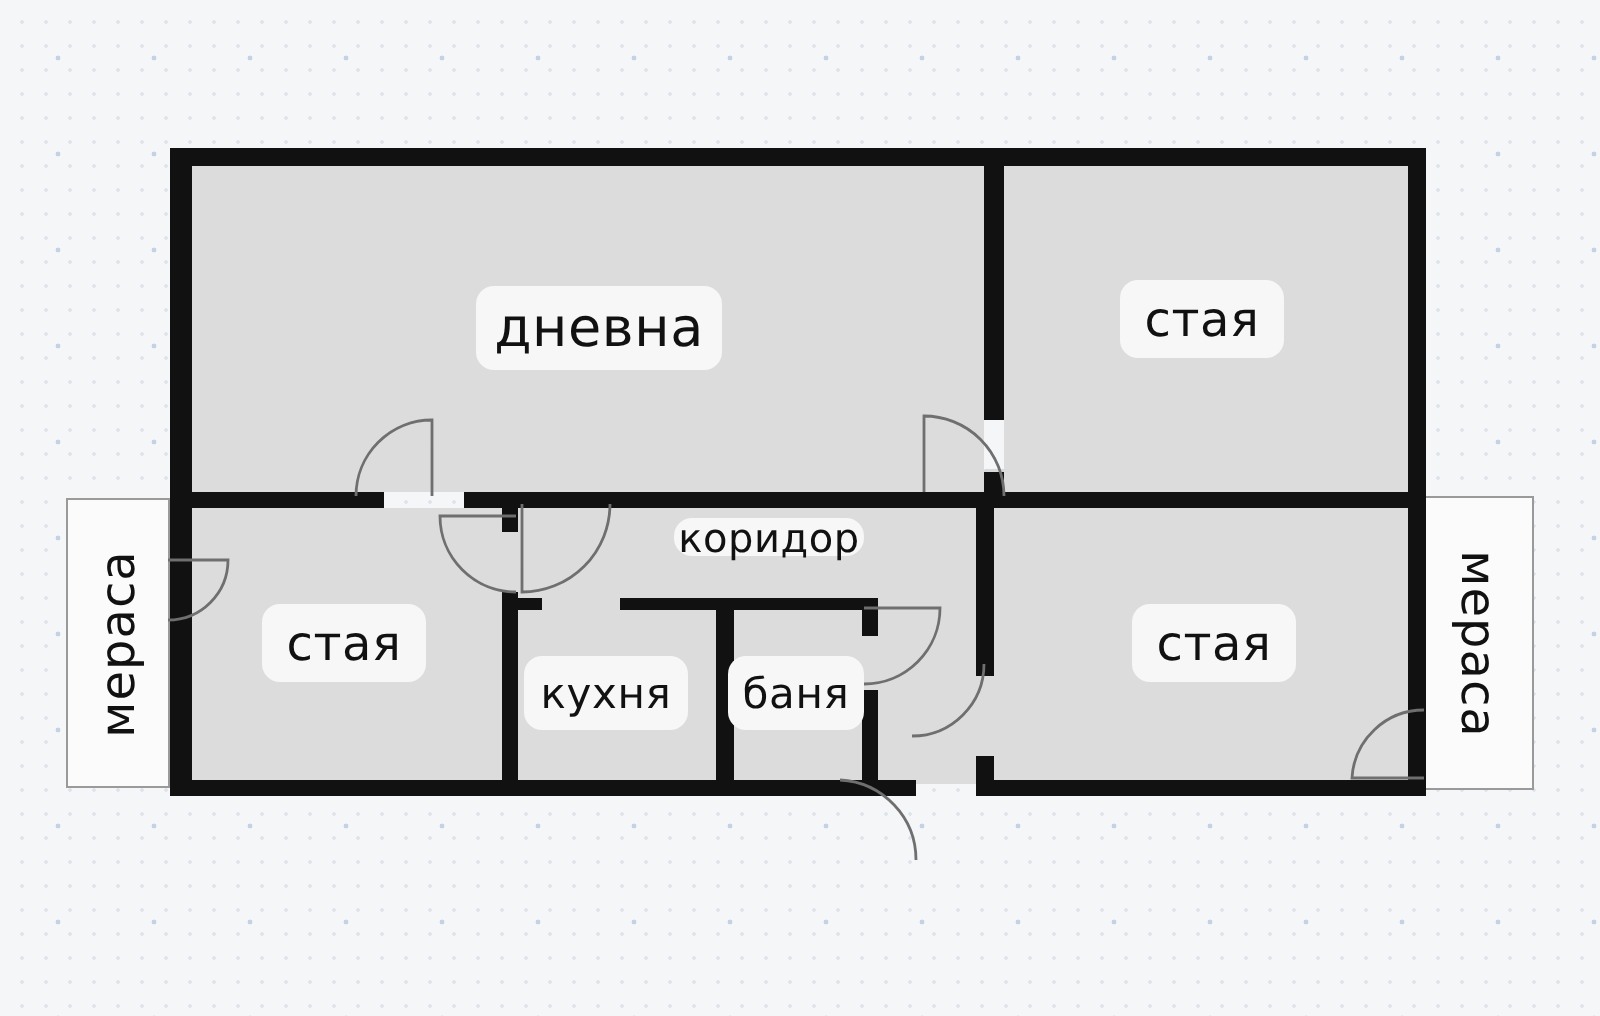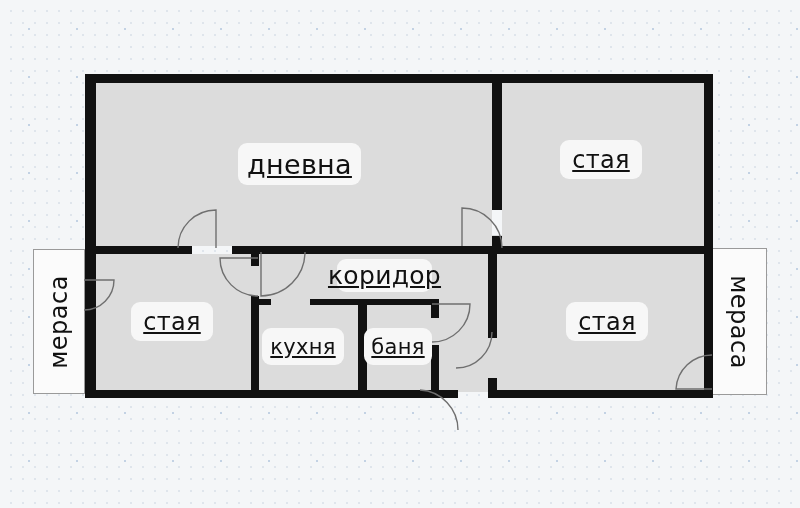--- a/index.html
+++ b/index.html
@@ -104,21 +104,20 @@
     position: absolute;
     background: #f7f7f7;
     border-radius: 9px;
     color: #111111;
     white-space: nowrap;
     z-index: 40;
     display: flex;
     align-items: center;
     justify-content: center;
     letter-spacing: 0.3px;
-    text-decoration: underline;
   }
   .door {
     position: absolute;
     z-index: 25;
     overflow: visible;
   }
   .door svg { display: block; overflow: visible; }
   .door path {
     fill: none;
     stroke: #6f6f6f;
@@ -241,21 +240,21 @@
   </div>
 
   <div class="room-label" style="left:131px; top:302px; width:82px; height:39px; font-size:24px;">
     <span>стая</span>
   </div>
 
   <div class="room-label" style="left:566px; top:302px; width:82px; height:39px; font-size:24px;">
     <span>стая</span>
   </div>
 
-  <div class="room-label" style="left:337px; top:259px; width:95px; height:33px; font-size:25px;">
+  <div class="room-label" style="left:337px; top:259px; width:95px; height:19px; font-size:20px;">
     <span>коридор</span>
   </div>
 
   <div class="room-label" style="left:364px; top:328px; width:68px; height:37px; font-size:21px;">
     <span>баня</span>
   </div>
 
   <div class="room-label" style="left:262px; top:328px; width:82px; height:37px; font-size:21px;">
     <span>кухня</span>
   </div>

